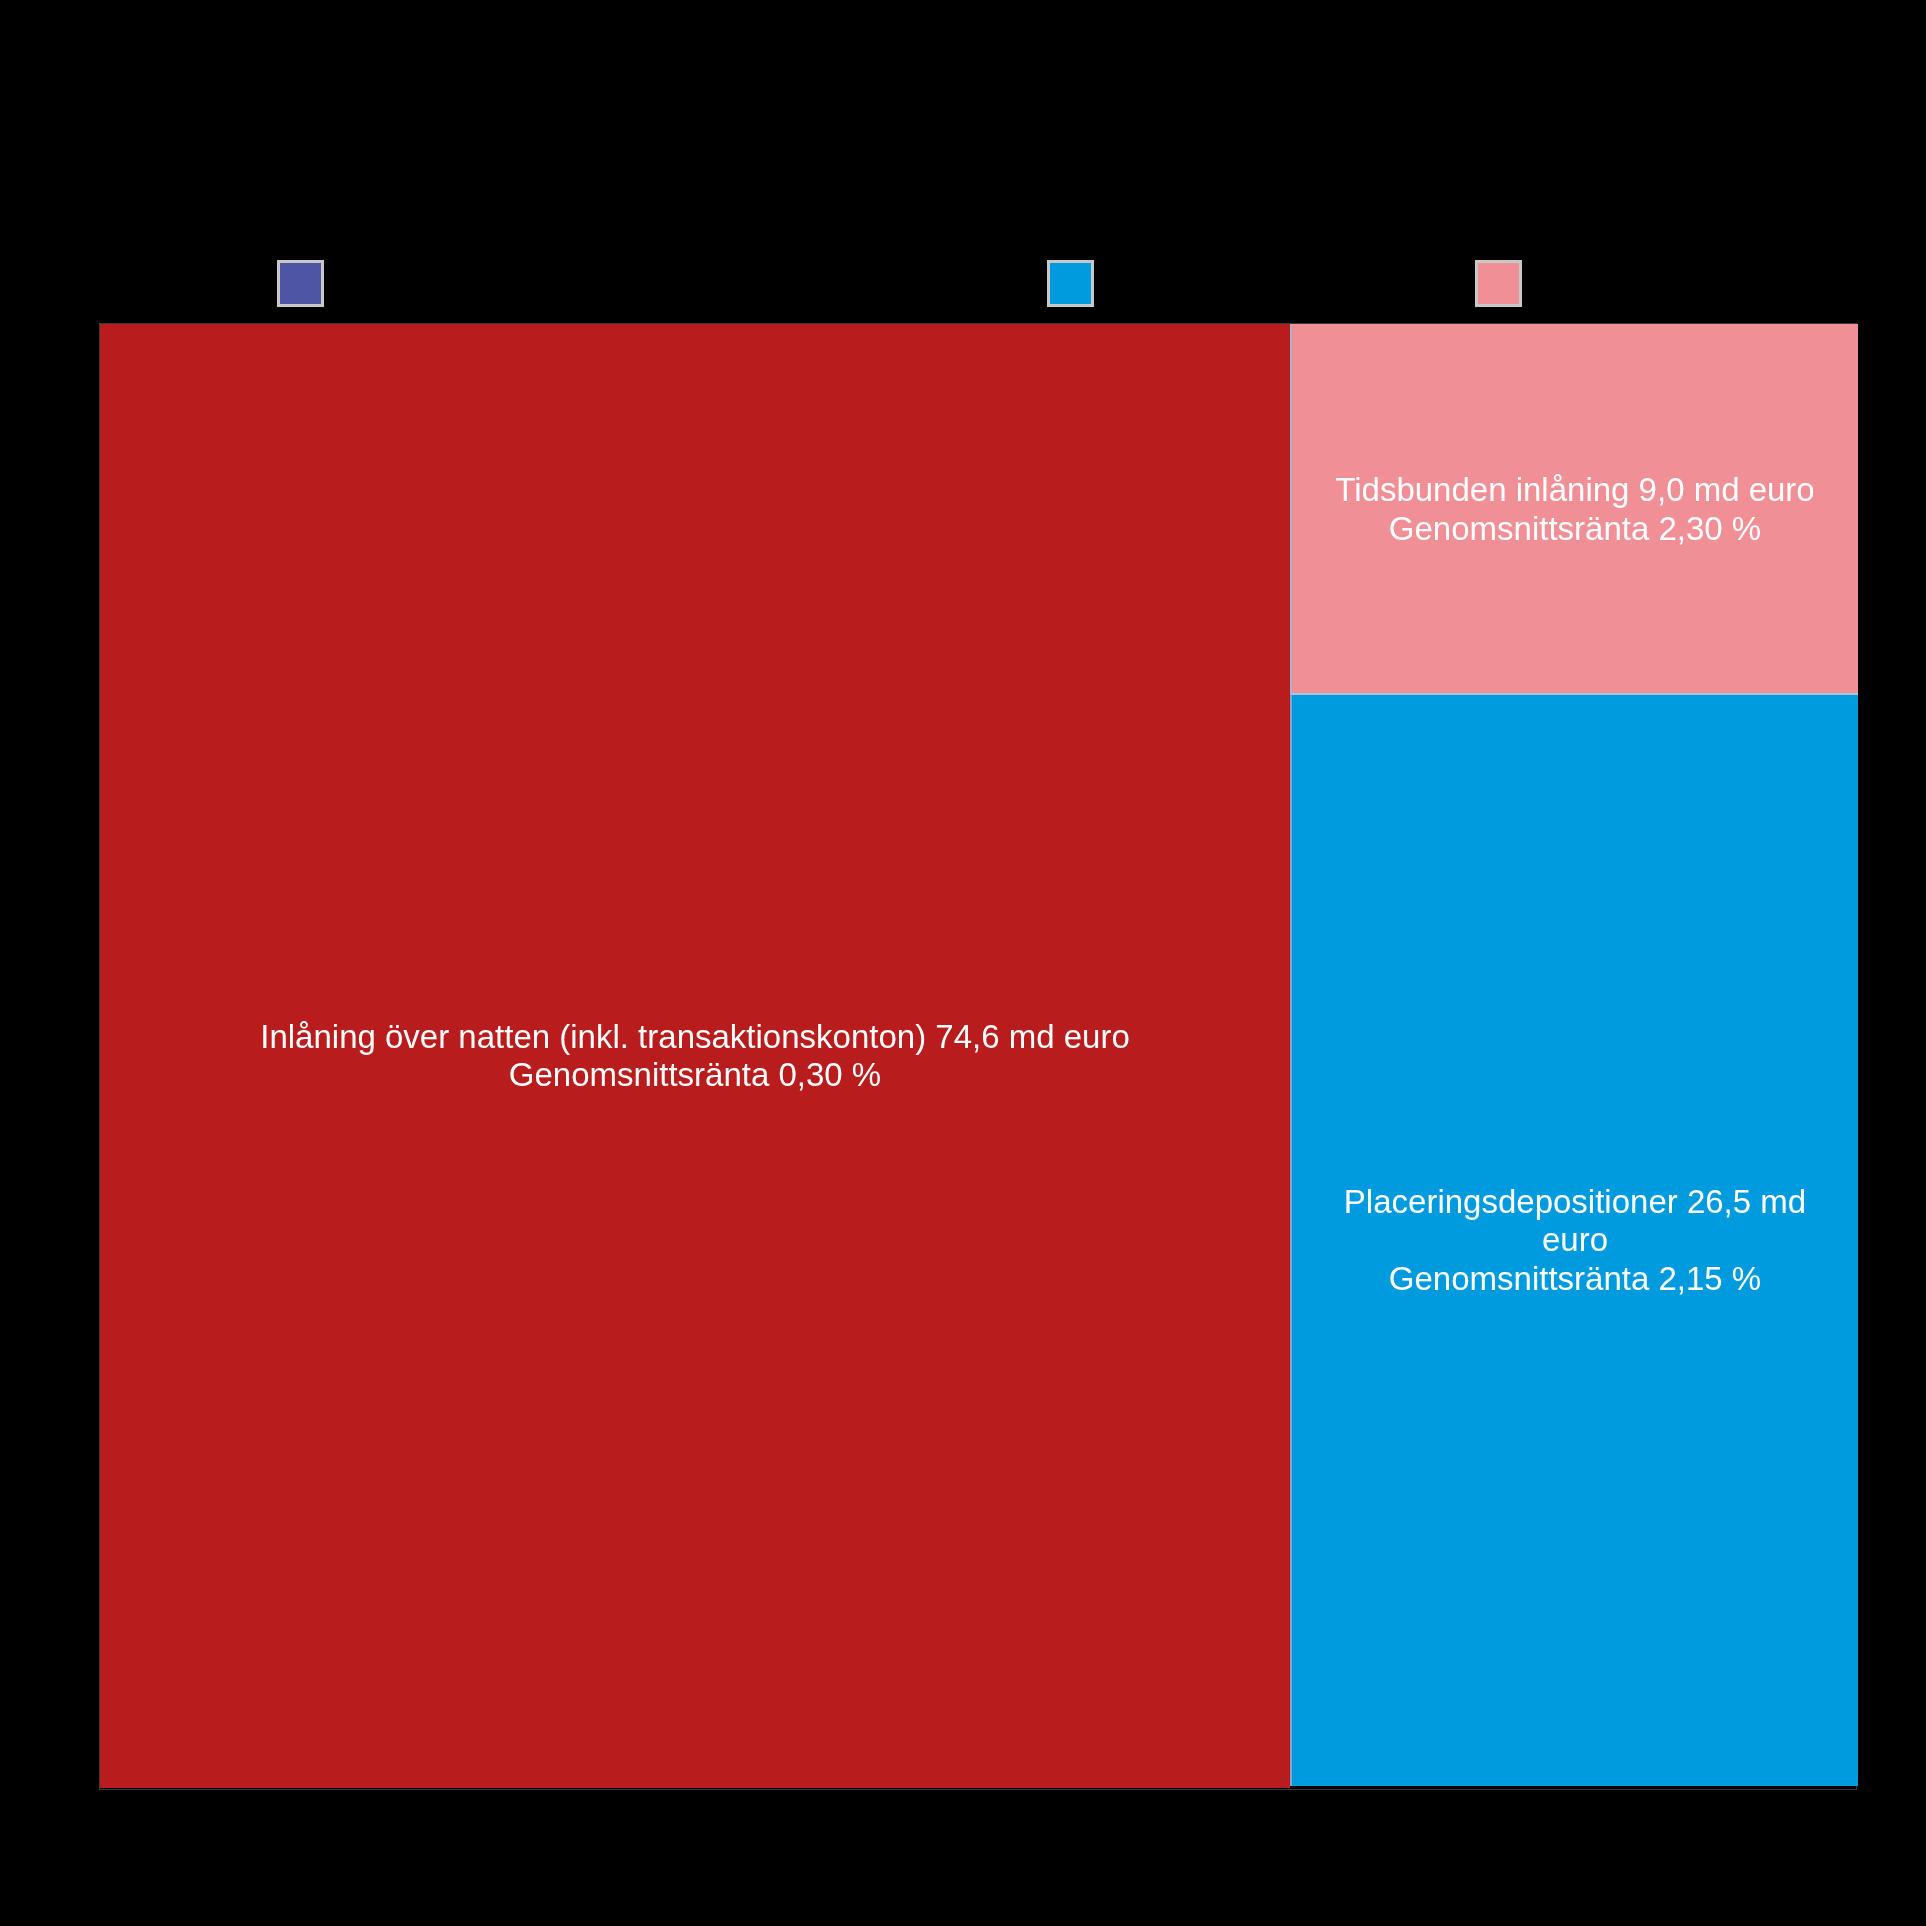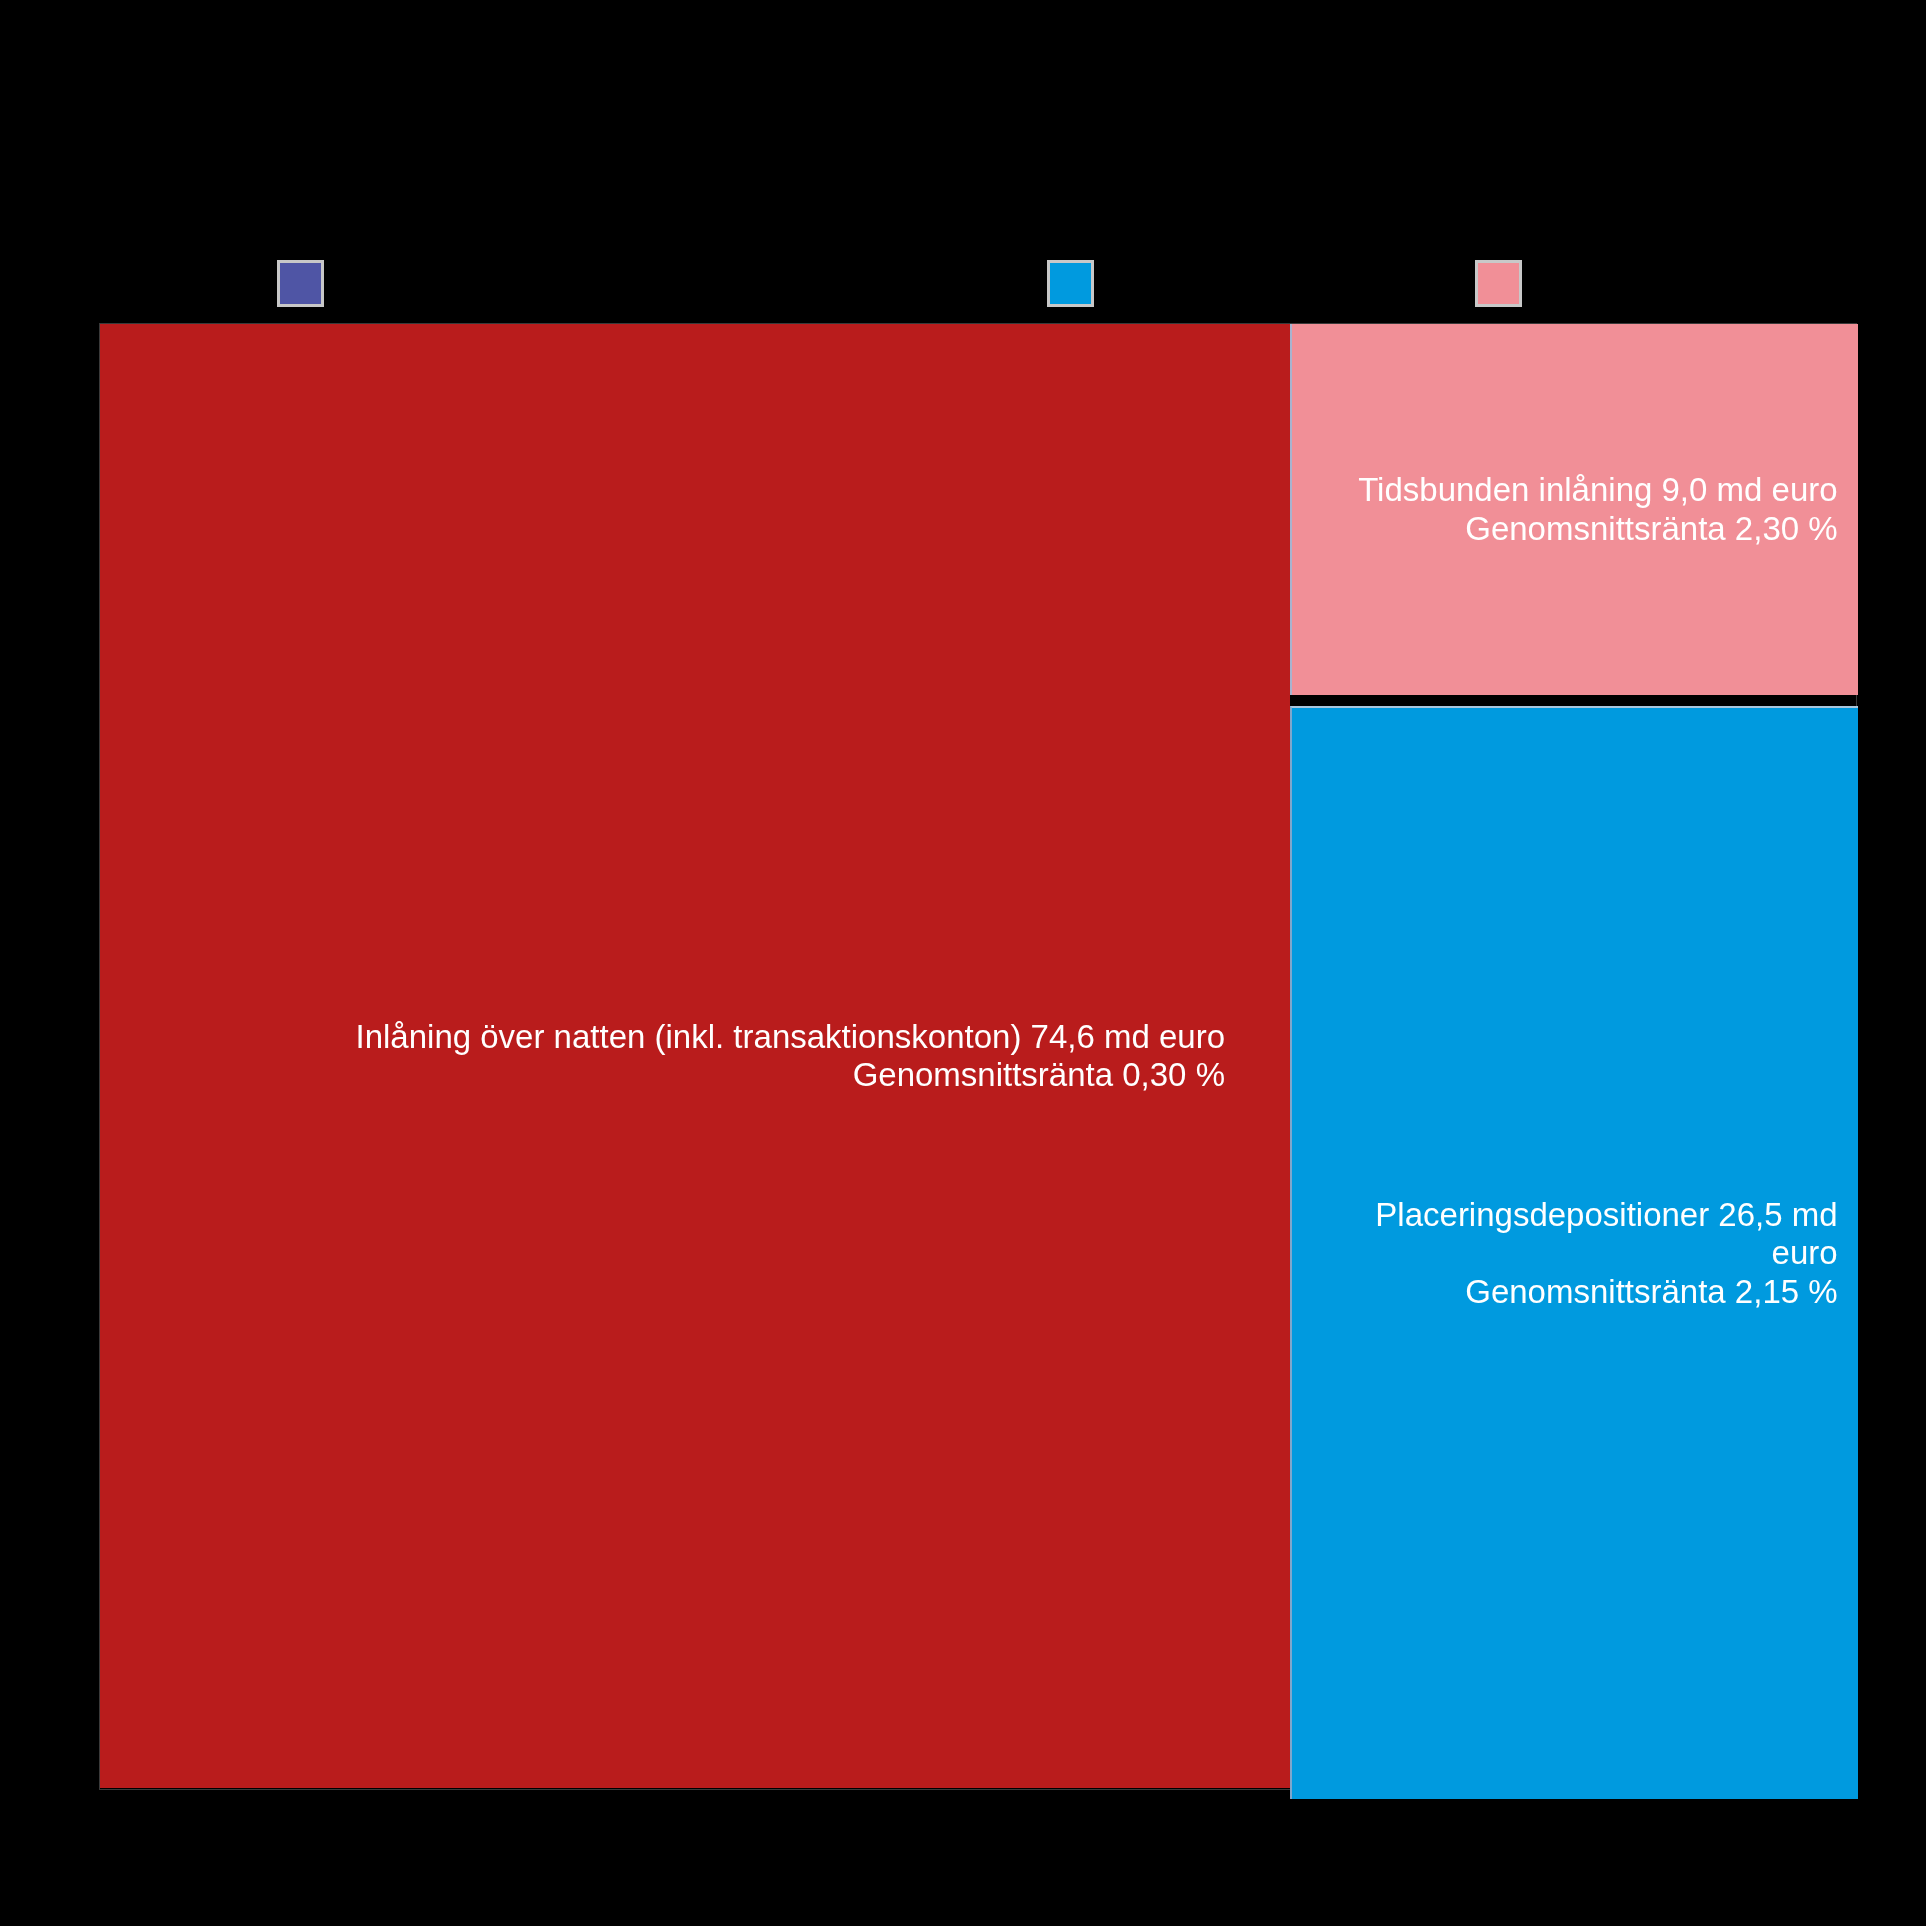--- a/index.html
+++ b/index.html
@@ -71,21 +71,21 @@
     box-sizing: border-box;
     display: flex;
     align-items: center;
     justify-content: center;
     overflow: hidden;
   }
   .tile-label {
     width: 100%;
     padding: 0 13.6px;
     box-sizing: border-box;
-    text-align: right;
+    text-align: center;
     color: #ffffff;
     font-size: 33px;
     line-height: 1.16;
     white-space: pre-line;
   }
 
   
   #tile-overnight {
     left: 0px;
     top: 0px;
@@ -102,21 +102,21 @@
     width: 568px;
     height: 371px;
     background: #f18f97;
     border-left: 2px solid #a8b3cf;
   }
   #tile-fixed-term .tile-label { padding: 0 20.4px; }
 
   
   #tile-investment {
     left: 1190px;
-    top: 382px;
+    top: 369px;
     width: 568px;
     height: 1093px;
     background: #009adf;
     border-left: 2px solid #7fa7cc;
     border-top: 2px solid #a9c6dd;
   }
   #tile-investment .tile-label { padding: 0 20.4px; }
 </style>
 </head>
 <body>

